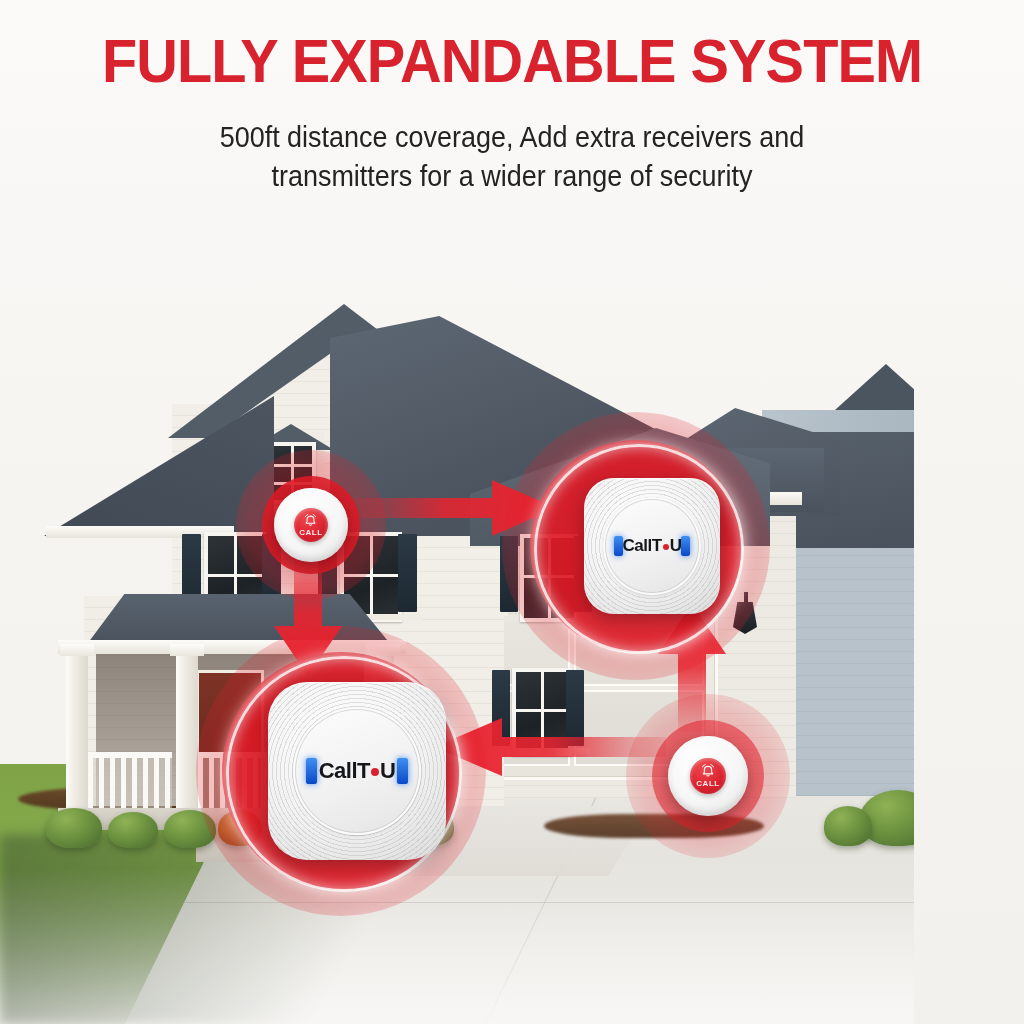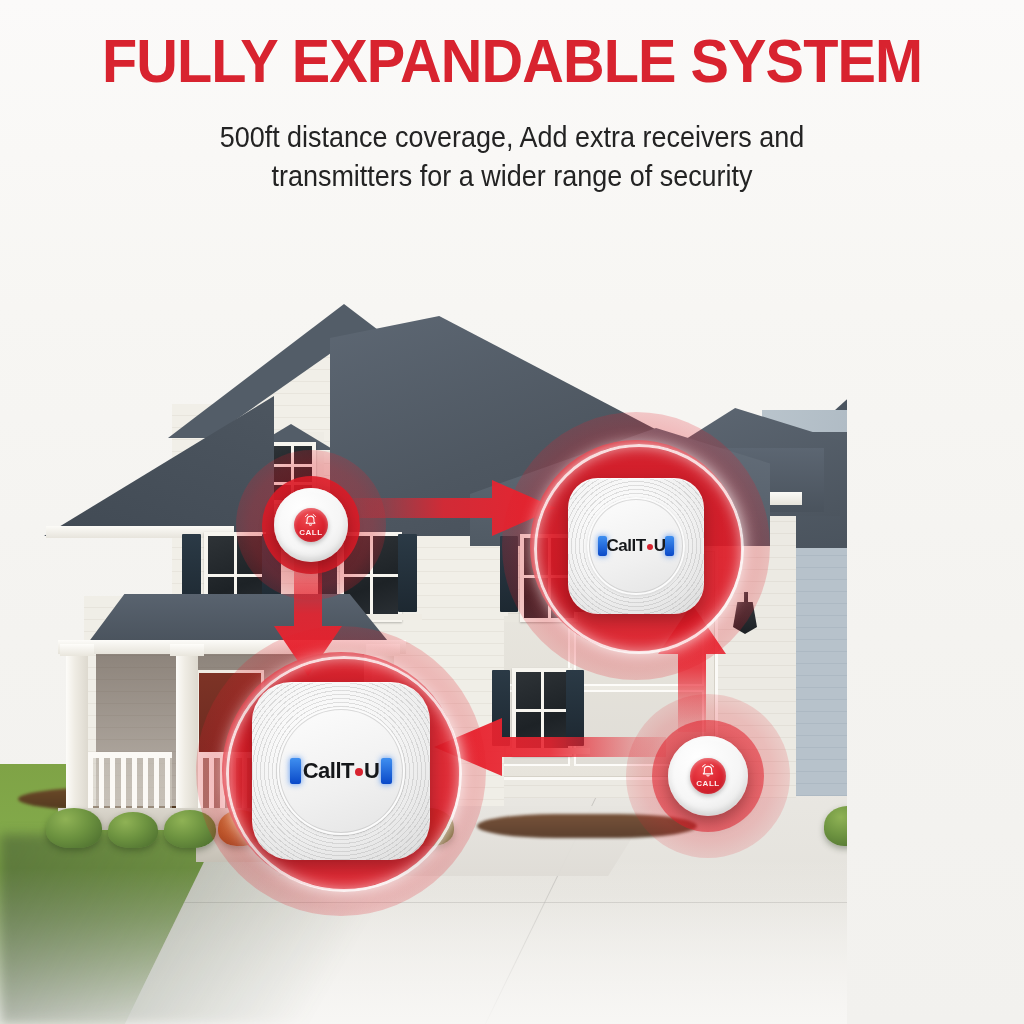--- a/index.html
+++ b/index.html
@@ -21,21 +21,21 @@
   }
   .subtitle{
     position:absolute;left:0;top:118px;width:1024px;text-align:center;
     font-size:29px;line-height:1.33;color:#232323;
     font-family:"Liberation Sans Narrow","Liberation Sans",sans-serif;
     transform:scaleX(.93);
   }
   .subtitle span{display:block;}
 
   
-  #scene{position:absolute;left:0;top:196px;width:847px;height:828px;overflow:hidden;}
+  #scene{position:absolute;left:0;top:196px;width:914px;height:828px;overflow:hidden;}
 
   
   .lawn{position:absolute;left:0;bottom:0;width:1024px;height:260px;
     background:
       linear-gradient(180deg,rgba(255,255,255,0) 40%,rgba(248,247,245,.92) 96%),
       linear-gradient(180deg,#7fa346 0%,#82a94a 26%,#6f9440 60%,#60833a 100%);}
   .lawn-shade{position:absolute;left:0;bottom:0;width:470px;height:190px;
     background:linear-gradient(120deg,rgba(56,72,48,.46),rgba(60,80,50,0) 72%);
     filter:blur(6px);}
   .mulch{position:absolute;left:18px;bottom:212px;width:330px;height:26px;
@@ -164,21 +164,21 @@
   .halo-ring{border:3px solid rgba(255,255,255,.85);
     box-shadow:0 0 16px rgba(255,255,255,.85),inset 0 0 14px rgba(255,255,255,.6);}
   .halo-core{background:radial-gradient(circle,rgba(221,26,38,.92) 0%,rgba(221,26,38,.88) 70%,rgba(221,26,38,.55) 100%);}
 
   
   .receiver{position:absolute;border-radius:22%;
     background:
       radial-gradient(circle at 50% 50%,rgba(0,0,0,0) 52%,rgba(0,0,0,.05) 100%),
       repeating-radial-gradient(circle at 50% 50%,rgba(160,160,160,.30) 0 1px,rgba(255,255,255,0) 1px 4px),
       linear-gradient(150deg,#ffffff 0%,#f4f4f4 50%,#e6e6e6 100%);
-    box-shadow:0 6px 18px rgba(0,0,0,.28),inset 0 1px 2px #fff;}
+    box-shadow:0 6px 18px rgba(0,0,0,.28),inset 0 1px 2px #fff;margin-left:16px;}
   .rec-disc{position:absolute;left:14%;top:14%;width:72%;height:72%;border-radius:50%;
     background:linear-gradient(160deg,#fdfdfd,#f0f0f0 60%,#e4e4e4);
     box-shadow:inset 0 0 0 2px rgba(255,255,255,.9),inset 0 0 0 3px rgba(190,190,190,.55),0 1px 3px rgba(0,0,0,.12);}
   .rec-logo{position:absolute;left:0;right:0;top:50%;transform:translateY(-50%);
     text-align:center;font-weight:bold;color:#15171a;letter-spacing:-.5px;
     font-family:"Liberation Sans Narrow","Liberation Sans",sans-serif;}
   .rec-logo i{font-style:normal;color:#15171a;}
   .rec-dot{display:inline-block;border-radius:50%;background:#d8232f;vertical-align:middle;}
   .led{position:absolute;top:50%;transform:translateY(-50%);border-radius:2px;
     background:linear-gradient(180deg,#3f8ff0,#0a49c8);box-shadow:0 0 6px rgba(40,120,240,.8);}

